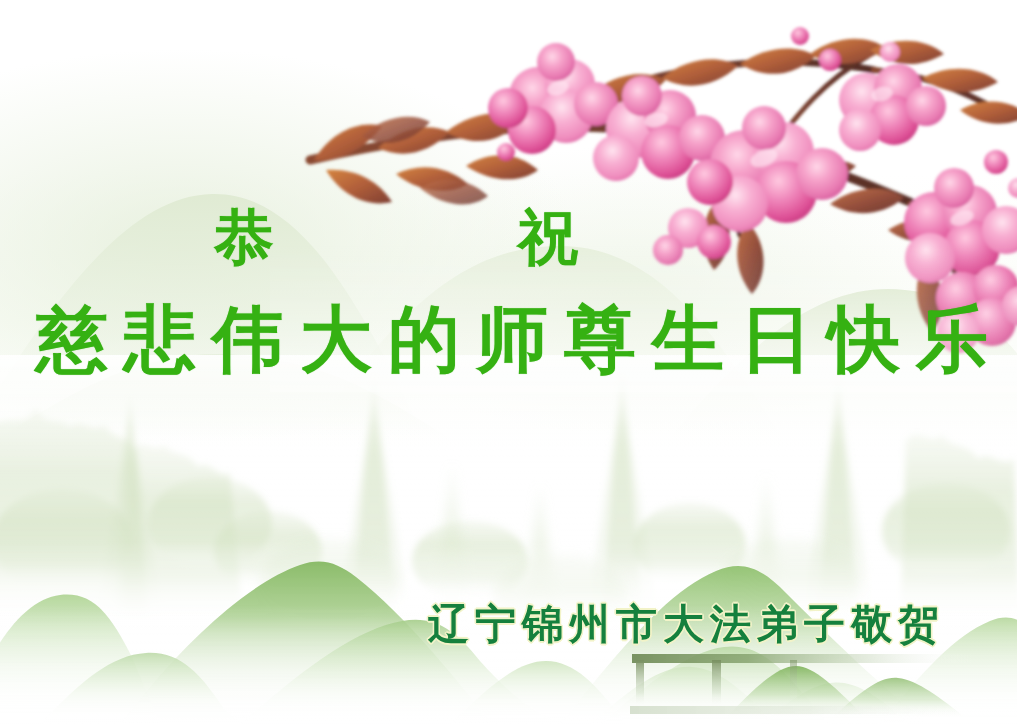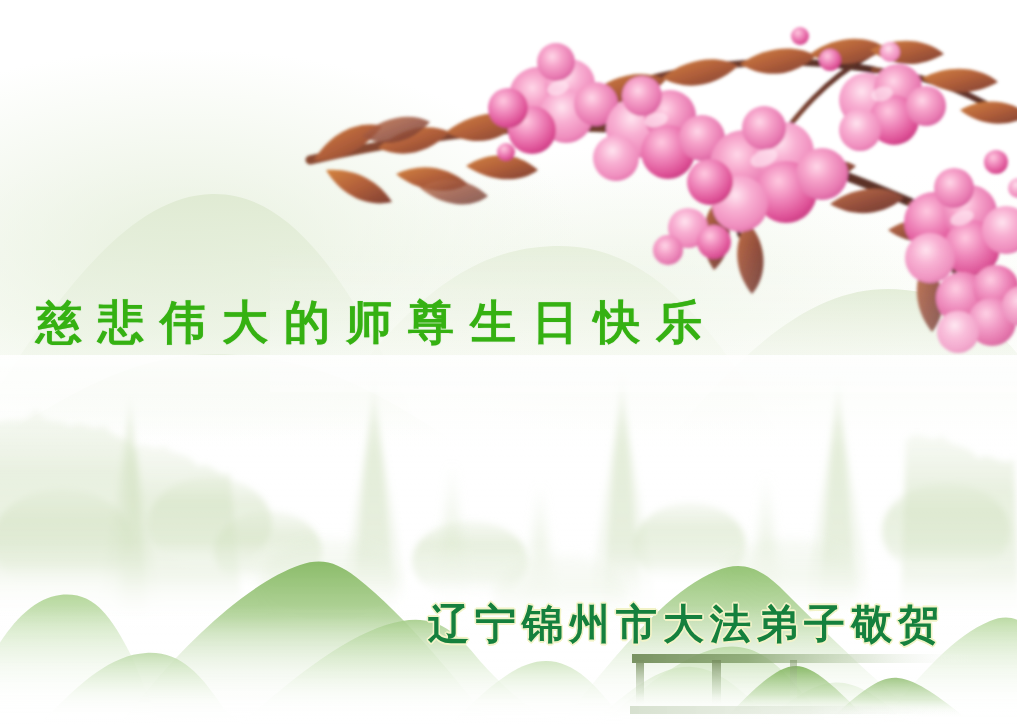--- a/index.html
+++ b/index.html
@@ -48,21 +48,21 @@
   #line-gongzhu{
     left:214px;top:198px;
     font-size:60px;
     letter-spacing:92px;
     color:#35B112;
     text-shadow:0 0 1px rgba(53,177,18,.55);
   }
 
   #line-main{
     left:36px;top:292px;
-    font-size:46px;
+    font-size:72px;
     letter-spacing:16px;
     color:#35B112;
     text-shadow:0 0 1px rgba(53,177,18,.55);
   }
 
   #line-sign{
     left:428px;top:597px;
     font-size:41px;
     letter-spacing:6px;
     color:#15803d;
@@ -427,18 +427,19 @@
 
     <rect x="0" y="250" width="760" height="150" fill="url(#brFade)"></rect>
     <defs>
       <linearGradient id="brFade" x1="0" y1="0" x2="0" y2="1">
         <stop offset="0%" stop-color="#ffffff" stop-opacity="0"></stop>
         <stop offset="100%" stop-color="#ffffff" stop-opacity=".35"></stop>
       </linearGradient>
     </defs>
   </svg>
 
+  <div class="cn" id="line-gongzhu">恭　祝</div>
 
   <div class="cn" id="line-main">慈悲伟大的师尊生日快乐</div>
 
   <div class="cn" id="line-sign">辽宁锦州市大法弟子敬贺</div>
 
 </div>
 
 </body></html>

